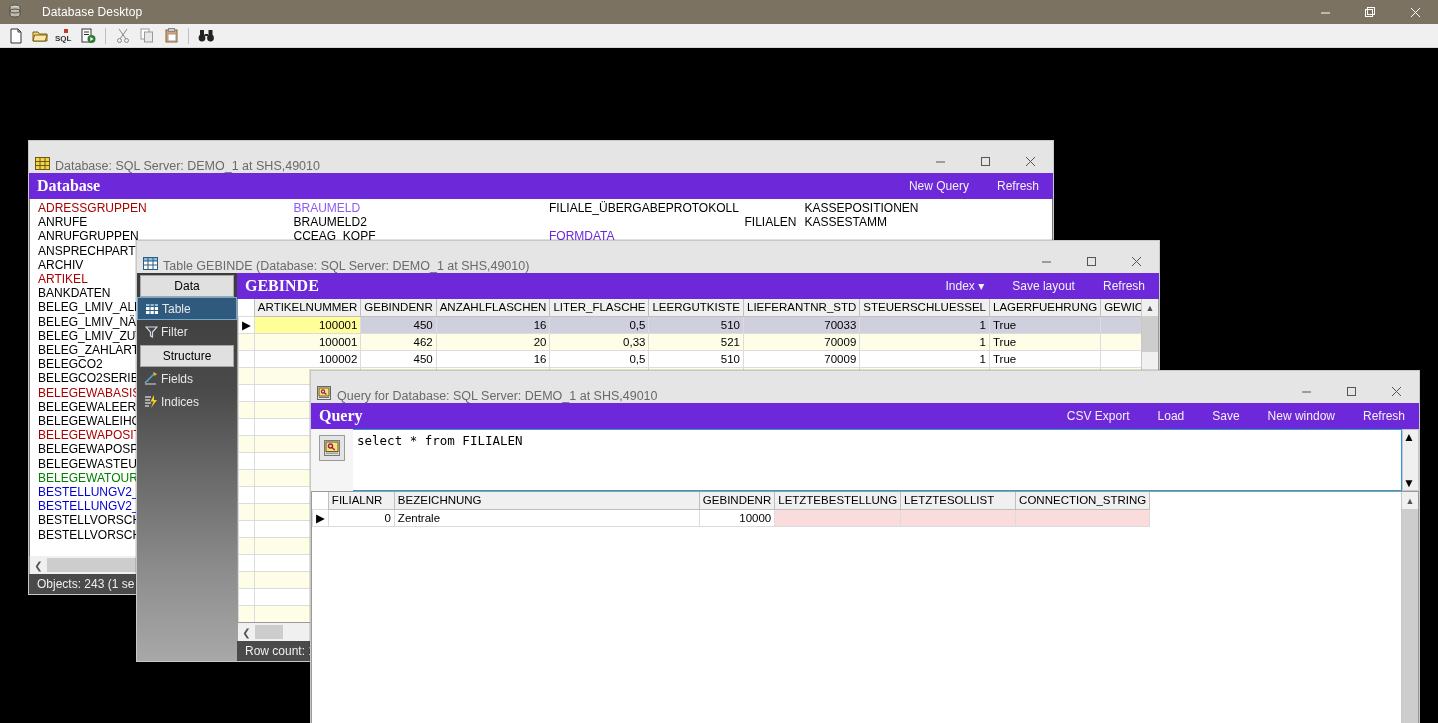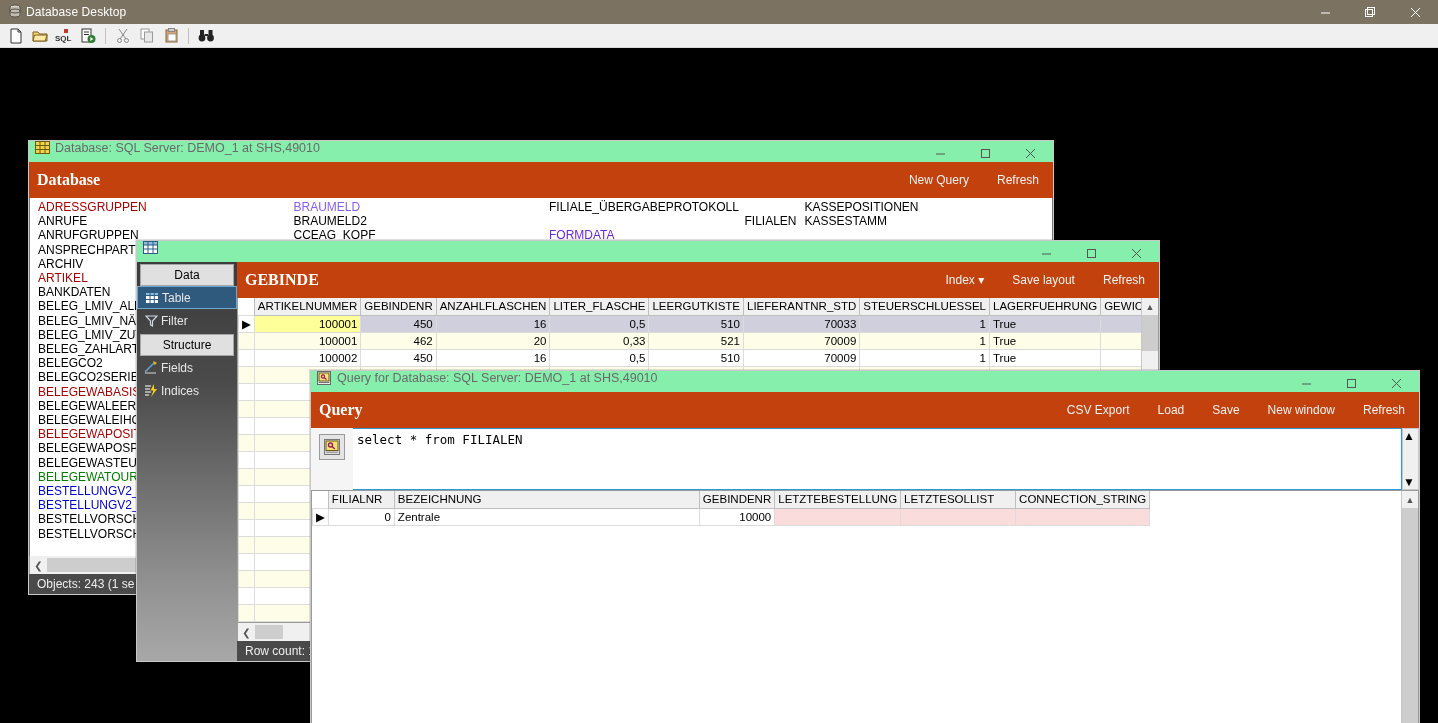--- a/index.html
+++ b/index.html
@@ -19,45 +19,45 @@
     position: absolute; left:0; top:0; width:1438px; height:723px;
     background: #ffffff;
     display: flex; flex-direction: column;
   }
   .app-titlebar {
     height: 24px; background: #7b7261; color:#fff;
     display:flex; align-items:center; flex: none;
     font-size: 12px;
   }
   .app-titlebar .tb-icon { width:22px; text-align:center; font-size:13px; color:#e8e4d8; margin-left:4px;}
-  .app-title { margin-left: 0; letter-spacing:0.1px; }
+  .app-title { margin-left: 16px; letter-spacing:0.1px; }
   .win-btns { margin-left:auto; display:flex; height:24px; }
   .win-btn { width:45px; height:24px; display:flex; align-items:center; justify-content:center;
              color:#fff; font-size:13px; }
 
   .menubar { height:22px; background:#ffffff; display:flex; align-items:center; padding-left:8px; flex:none; }
   .menu-item { padding: 2px 12px; font-size:12.5px; color:#000; }
   .menu-item u { text-decoration: underline; }
 
   .toolbar { height:24px; background:#f0f0f0; display:flex; align-items:center; padding-left:4px; flex:none;
              border-bottom:1px solid #d8d8d8;}
   .tb-btn { width:24px; height:22px; display:flex; align-items:center; justify-content:center; }
   .tb-sep { width:1px; height:16px; background:#c0c0c0; margin:0 5px; }
 
   .app-canvas { flex:1; background:#000; position:relative; }
 
   
   .child-win { position:absolute; background:#fff; border:1px solid #c8c8c8;
                box-shadow: 0 0 0 1px rgba(0,0,0,0.12); display:flex; flex-direction:column; }
-  .child-title { height:21px; background:#86efac; display:flex; align-items:flex-start; flex:none; }
+  .child-title { height:32px; background:#e5e5e5; display:flex; align-items:flex-end; flex:none; }
   .child-title .ct-icon { width:26px; text-align:center; }
   .child-title .ct-text { color:#6a6a6a; font-size:12.5px; }
   .child-title .win-btns .win-btn { color:#333; }
 
-  .panel-header { height:36px; background:#c2410c; color:#fff; display:flex; align-items:center; flex:none; }
+  .panel-header { height:26px; background:#6d28d9; color:#fff; display:flex; align-items:center; flex:none; }
   .panel-header .ph-title { font-size:16px; font-weight:bold; padding-left:8px; font-family:"Liberation Serif", serif; }
   .panel-actions { margin-left:auto; display:flex; align-items:center; }
   .panel-action { color:#f2f2f2; font-size:12px; padding:0 14px; }
 
   
   #db-window { left:28px; top:92px; width:1026px; height:455px; }
   .db-list { flex:1; display:flex; overflow:hidden; background:#fff;
              border-left:1px solid #7a7a7a; border-right:1px solid #7a7a7a; }
   .db-col { flex:1; padding: 2px 0 0 8px; }
   .db-item { font-size:12px; line-height:14.2px; white-space:nowrap; color:#1a1a1a; }
@@ -323,20 +323,21 @@
         <div class="child-title">
           <span class="ct-icon">
             <svg width="15" height="13" viewBox="0 0 15 13">
               <rect x="0.5" y="0.5" width="14" height="12" fill="#fff" stroke="#2b5d84"></rect>
               <rect x="0.5" y="0.5" width="14" height="3.5" fill="#8fbcd8" stroke="#2b5d84"></rect>
               <line x1="0.5" y1="8" x2="14.5" y2="8" stroke="#2b5d84"></line>
               <line x1="5" y1="0.5" x2="5" y2="12.5" stroke="#2b5d84"></line>
               <line x1="10" y1="0.5" x2="10" y2="12.5" stroke="#2b5d84"></line>
             </svg>
           </span>
+          <span class="ct-text">Table GEBINDE (Database: SQL Server: DEMO_1 at SHS,49010)</span>
           <div class="win-btns">
             <div class="win-btn">
               <svg width="11" height="11" viewBox="0 0 11 11">
                   <line x1="1" y1="6" x2="10" y2="6" stroke="#555"></line>
                 </svg>
             </div>
             <div class="win-btn">
               <svg width="11" height="11" viewBox="0 0 11 11">
                   <rect x="1.5" y="1.5" width="8" height="8" fill="none" stroke="#555"></rect>
                 </svg>

